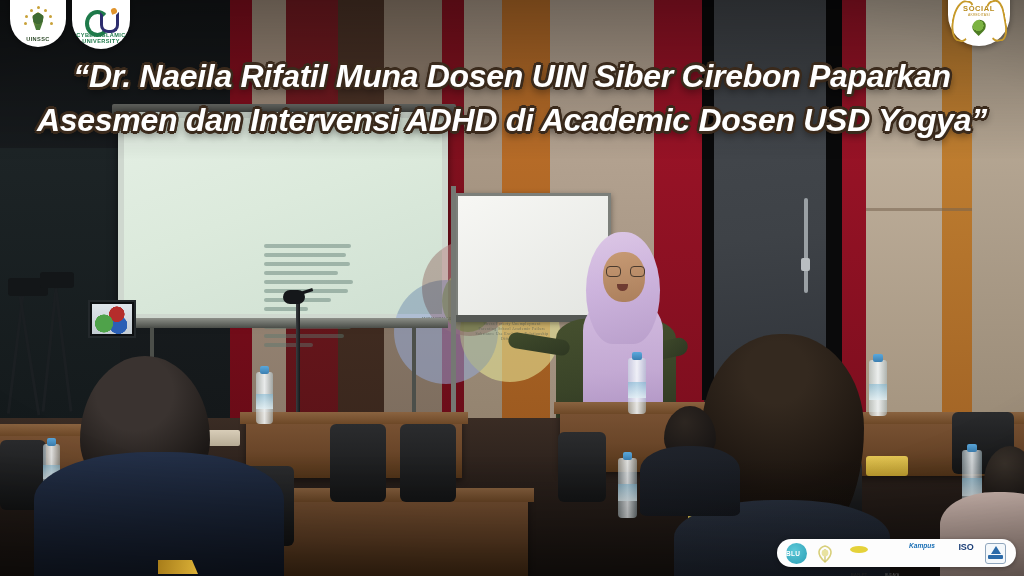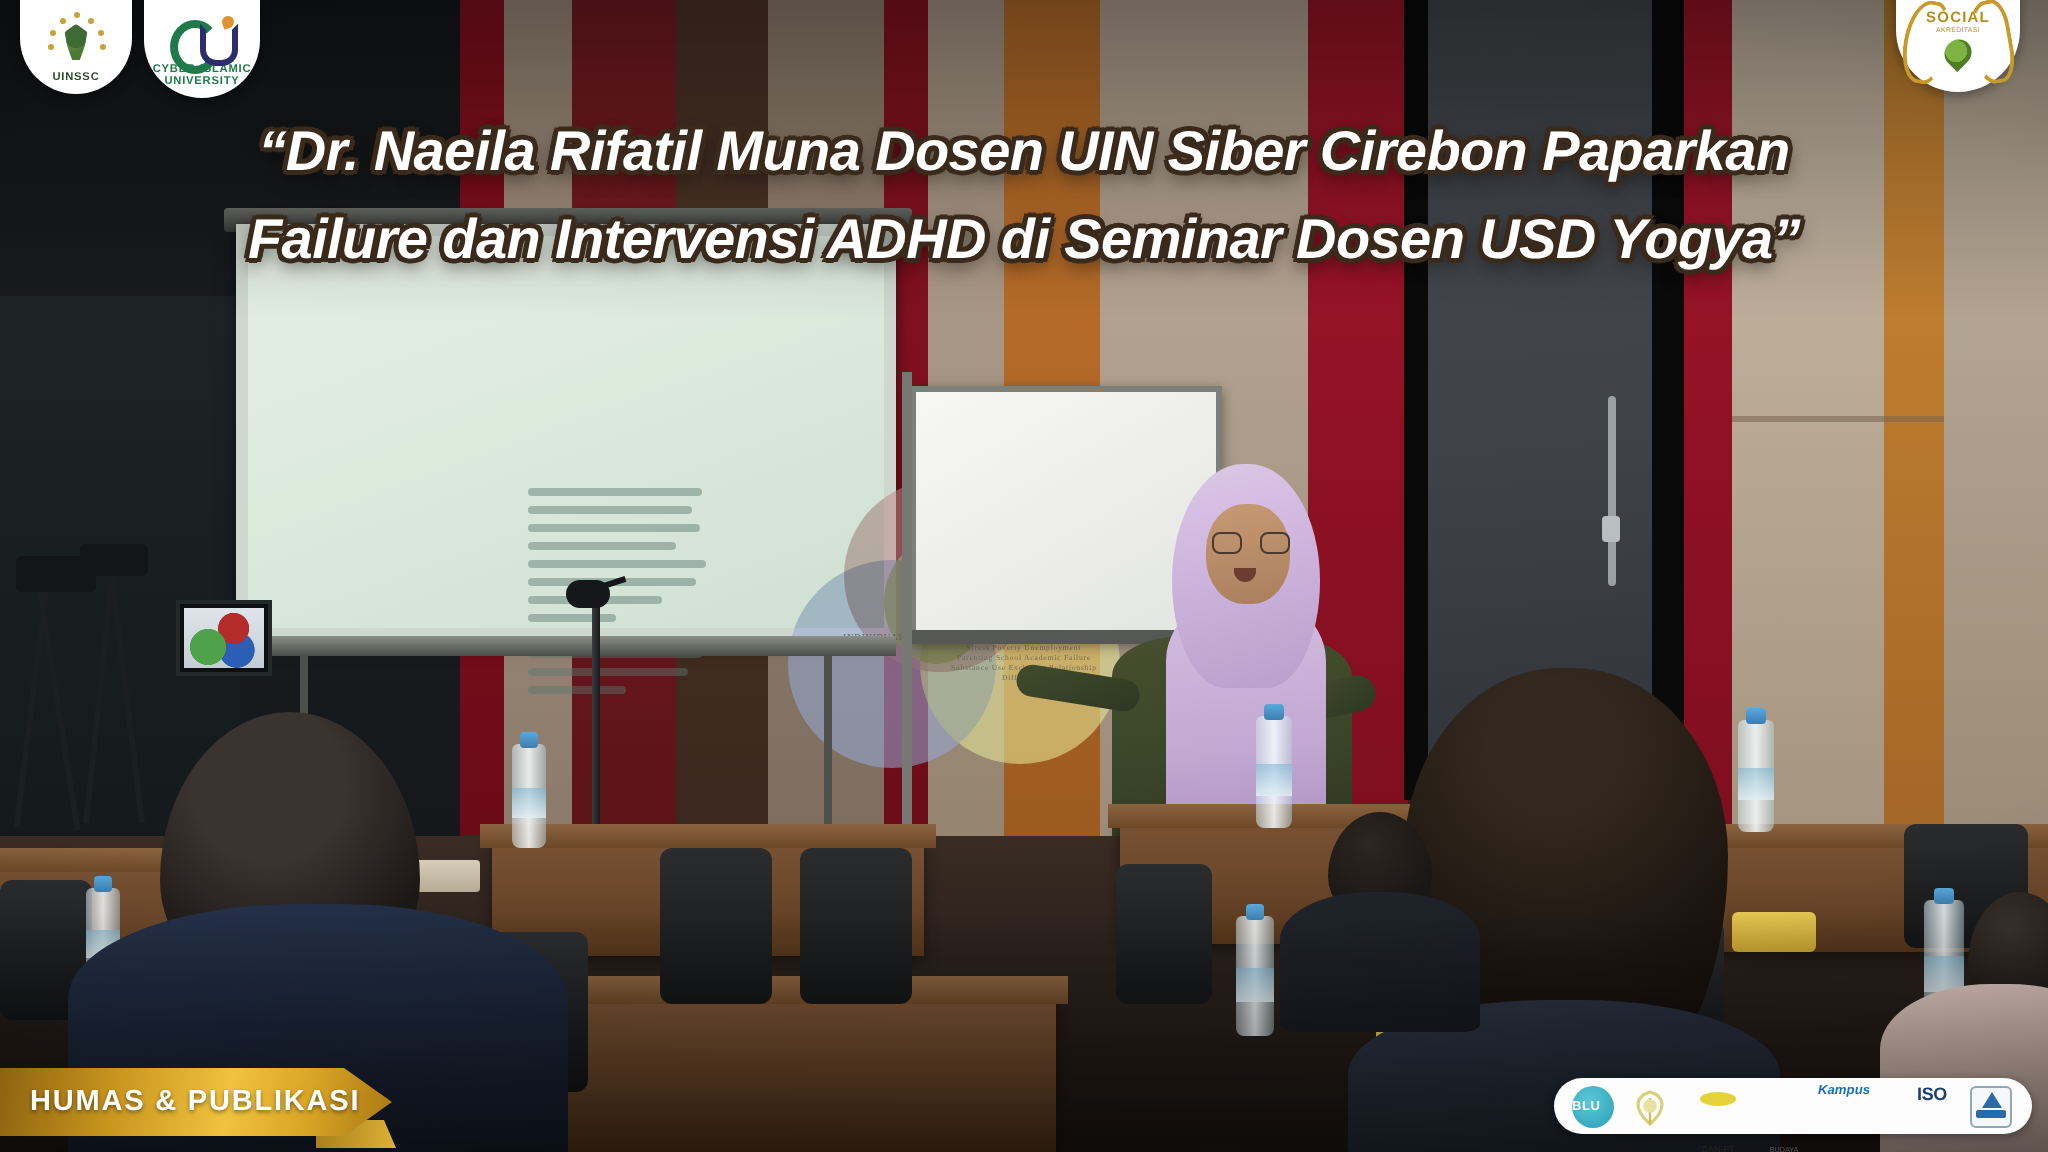--- a/index.html
+++ b/index.html
@@ -163,21 +163,21 @@
     font-size:7.5px;font-weight:bold;color:#b98c1e;letter-spacing:.6px;}
   .unggul-sub{position:absolute;left:0;top:17px;width:56px;text-align:center;
     font-size:3.4px;color:#b98c1e;letter-spacing:.2px;}
   .unggul-leaf{position:absolute;left:21px;top:24px;width:14px;height:13px;
     background:radial-gradient(circle at 50% 40%,#7cb342 0 52%,#4e7d23 53%);
     border-radius:50% 50% 50% 0;transform:rotate(-45deg);}
 
   
   .headline{position:absolute;left:0;top:54px;width:1024px;text-align:center;
     font-family:"Liberation Sans",sans-serif;font-weight:bold;font-style:italic;
-    font-size:28px;line-height:44px;color:#ffffff;letter-spacing:-.3px;
+    font-size:32px;line-height:44px;color:#ffffff;letter-spacing:-.3px;
     text-shadow:
       -2.6px 0 0 #3a2a1c, 2.6px 0 0 #3a2a1c, 0 -2.6px 0 #3a2a1c, 0 2.6px 0 #3a2a1c,
       -2px -2px 0 #3a2a1c, 2px -2px 0 #3a2a1c, -2px 2px 0 #3a2a1c, 2px 2px 0 #3a2a1c,
       0 4px 9px rgba(0,0,0,.65);
     padding:0 24px;box-sizing:border-box;}
   .hl-line{display:block;white-space:nowrap;}
 
   
   .ribbon{position:absolute;left:0;bottom:8px;height:34px;width:196px;
     background:linear-gradient(100deg,#8d6210 0%,#c9971f 30%,#f0c23f 58%,#d9a526 78%,#a87813 100%);
@@ -456,27 +456,24 @@
       <div class="laurel l"></div>
       <div class="laurel r"></div>
       <div class="unggul-word">SOCIAL</div>
       <div class="unggul-sub">AKREDITASI</div>
       <div class="unggul-leaf"></div>
     </div>
   </div>
 
   <div class="headline">
     <span class="hl-line">“Dr. Naeila Rifatil Muna Dosen UIN Siber Cirebon Paparkan</span>
-    <span class="hl-line">Failure dan Intervensi ADHD di Seminar Dosen USD Yogya”</span>
+    <span class="hl-line">Asesmen dan Intervensi ADHD di Academic Dosen USD Yogya”</span>
   </div>
 
   <div class="ribbon-tail"></div>
-  <div class="ribbon">
-    <span class="ribbon-label">HUMAS &amp; PUBLIKASI</span>
-  </div>
 
   <div class="accred">
     <div class="badge bg-blu">
       <span>BLU</span>
     </div>
     <div class="badge bg-leaf">
       <svg width="24" height="21" viewBox="0 0 24 21">
         <path d="M12 3 C5 5 3 11 12 19 C21 11 19 5 12 3 Z" fill="none" stroke="#d8cf7a" stroke-width="1.6"></path>
         <path d="M12 19 L12 6" stroke="#c9bf62" stroke-width="1.2"></path>
         <circle cx="12" cy="10" r="3.4" fill="#e8e2a0"></circle>

